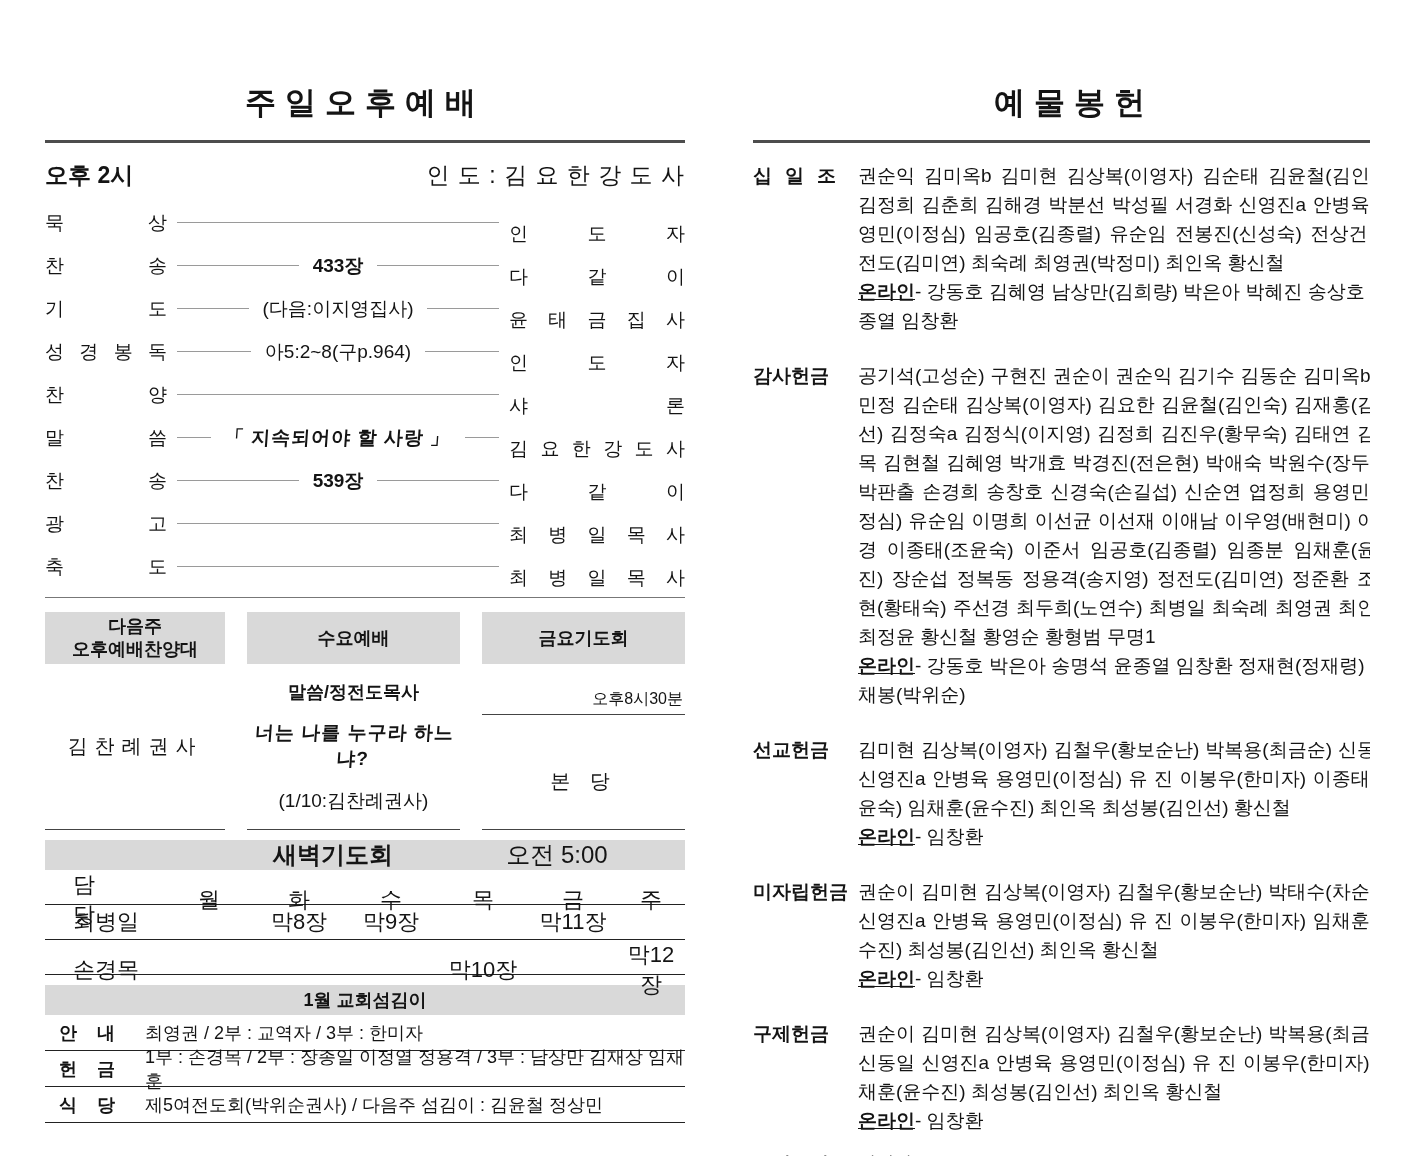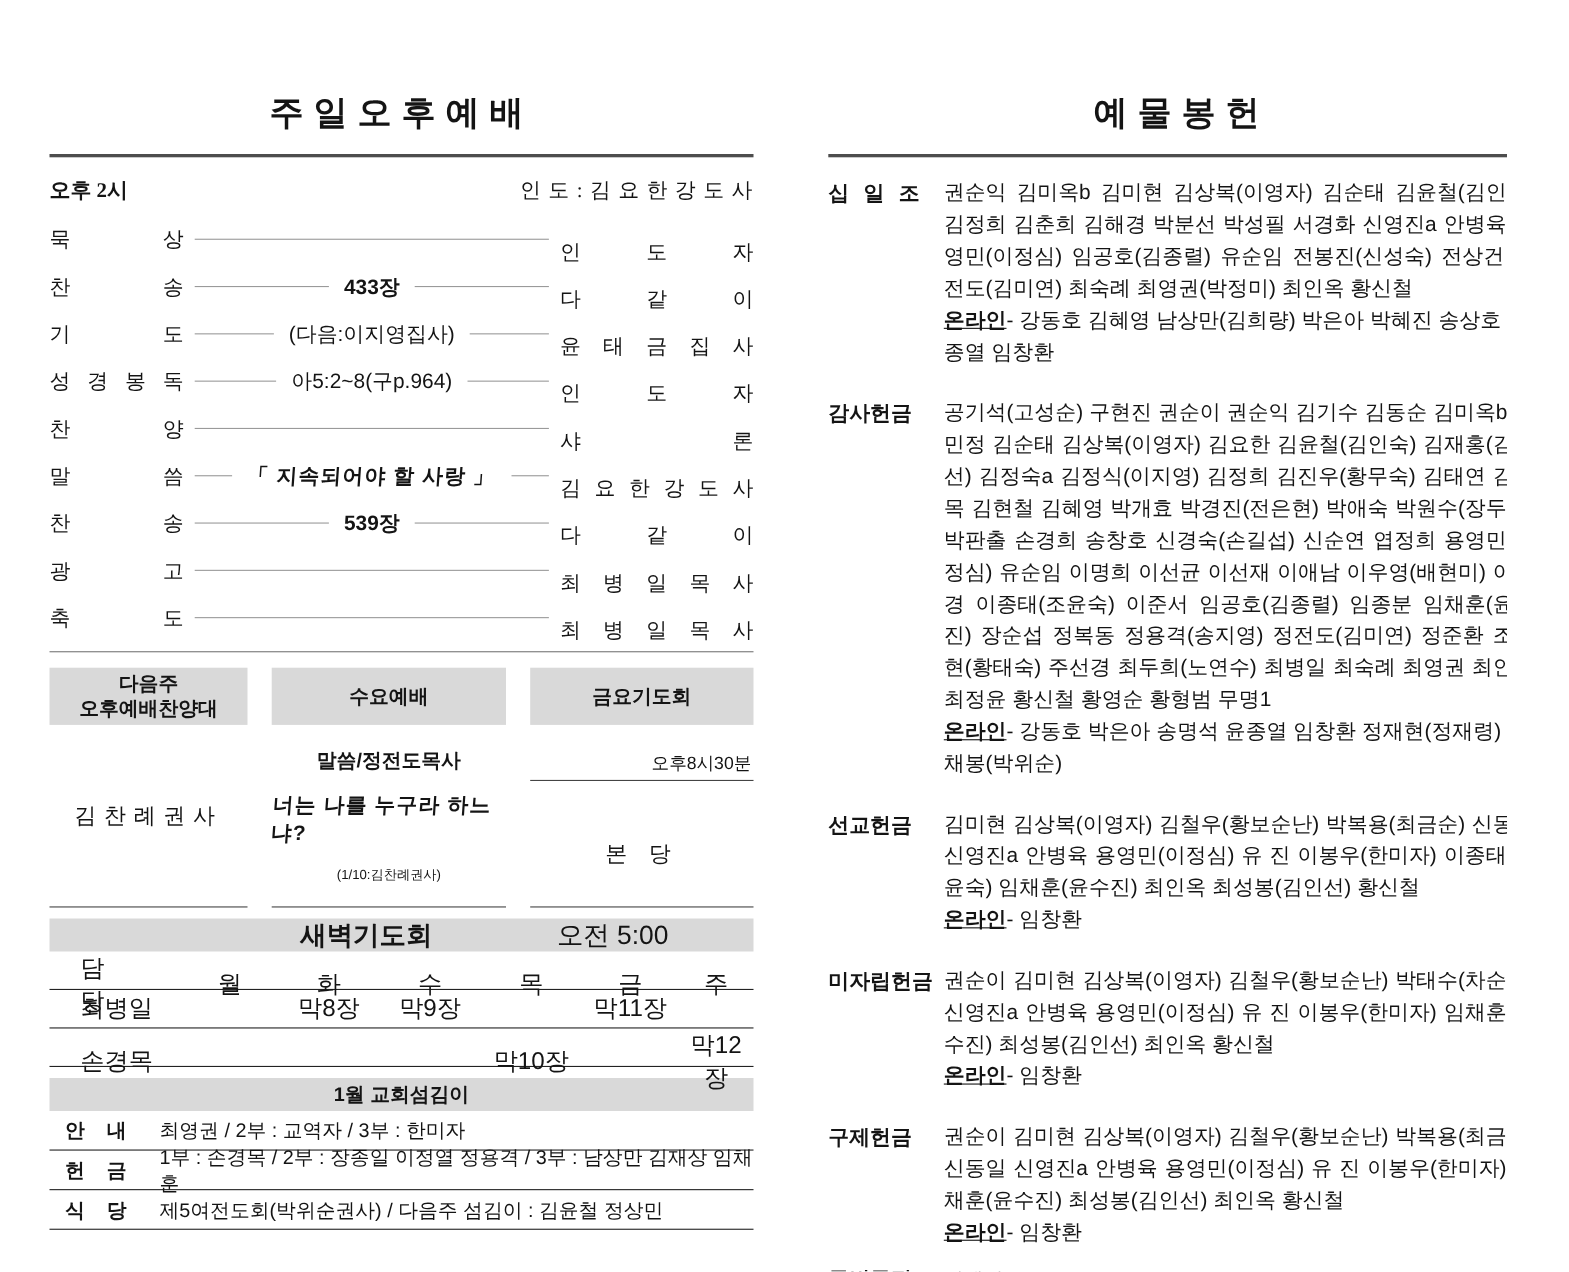--- a/index.html
+++ b/index.html
@@ -9,21 +9,21 @@
 
   .col { position:absolute; top:85px; }
   .col-left  { left:45px;  width:640px; }
   .col-right { left:753px; width:642px; }
 
   .col-title { text-align:center; font-family:"Liberation Serif","DejaVu Serif",serif;
                font-size:31px; font-weight:700; letter-spacing:9px; line-height:36px; }
   .top-rule { border-top:3px solid #4d4d4d; margin-top:19px; }
 
   
-  .time-row { display:flex; justify-content:space-between; align-items:flex-start; margin-top:17px; font-size:19px;font-family:Liberation Serif, serif; }
+  .time-row { display:flex; justify-content:space-between; align-items:flex-start; margin-top:17px; font-size:23px; }
   .time-left { font-weight:700; }
   .time-right { letter-spacing:1px; }
 
   .o-row { display:flex; align-items:center; height:43px; font-size:19px; }
   .order-list { margin-top:10px; }
   .jspread { display:inline-block; text-align:justify; text-align-last:justify; }
   .o-left  { width:122px; margin-right:10px; flex:none; }
   .o-right { width:176px; margin-left:10px; flex:none;margin-top:23px; }
   .o-line  { flex:1; border-top:1px solid #9a9a9a; height:0; }
   .o-center{ flex:none; padding:0 14px; text-align:center; white-space:nowrap; }
@@ -32,25 +32,25 @@
   .thin-rule { border-top:1px solid #777; margin-top:9px; }
 
   
   .boxes { display:flex; justify-content:space-between; margin-top:14px; }
   .wbox { display:flex; flex-direction:column; height:218px; border-bottom:1px solid #444; }
   .wbox-a { width:180px; } .wbox-b { width:213px; } .wbox-c { width:203px;gap:19px; }
   .graybar { background:#d9d9d9; }
   .wbox-head { height:52px; display:flex; flex-direction:column; justify-content:center;
                text-align:center; font-weight:700; font-size:18px; line-height:23px; }
   .wbox-time { text-align:right; font-size:16px; padding:6px 2px 4px; border-bottom:1px solid #444; }
-  .wbox-body { flex:1; display:flex; flex-direction:column; justify-content:center; align-items:center; gap:16px; }
+  .wbox-body { flex:1; display:flex; flex-direction:column; justify-content:center; align-items:center; gap:16px; text-align:center; }
   .wbox-main { font-size:20px; letter-spacing:7px; }
   .wbox-line1 { font-size:18px; font-weight:700; }
   .wbox-sermon { font-size:19px; }
-  .wbox-note { font-size:12px; }
+  .wbox-note { font-size:19px; }
 
   
   .dawn { margin-top:10px; }
   .dawn-bar { position:relative; height:30px; font-size:24px; }
   .dawn-title { position:absolute; left:45%; top:50%; transform:translate(-50%,-50%); font-weight:700; }
   .dawn-time  { position:absolute; left:80%; top:50%; transform:translate(-50%,-50%); }
   .dgrid { display:grid; grid-template-columns:120px 88px 92px 92px 92px 88px 68px; align-items:center; height:34px; font-size:22px; }
   .dgrid > span { text-align:center; }
   .dgrid > span:first-child { text-align:left; padding-left:28px; }
   .dline { border-top:1px solid #222; }

